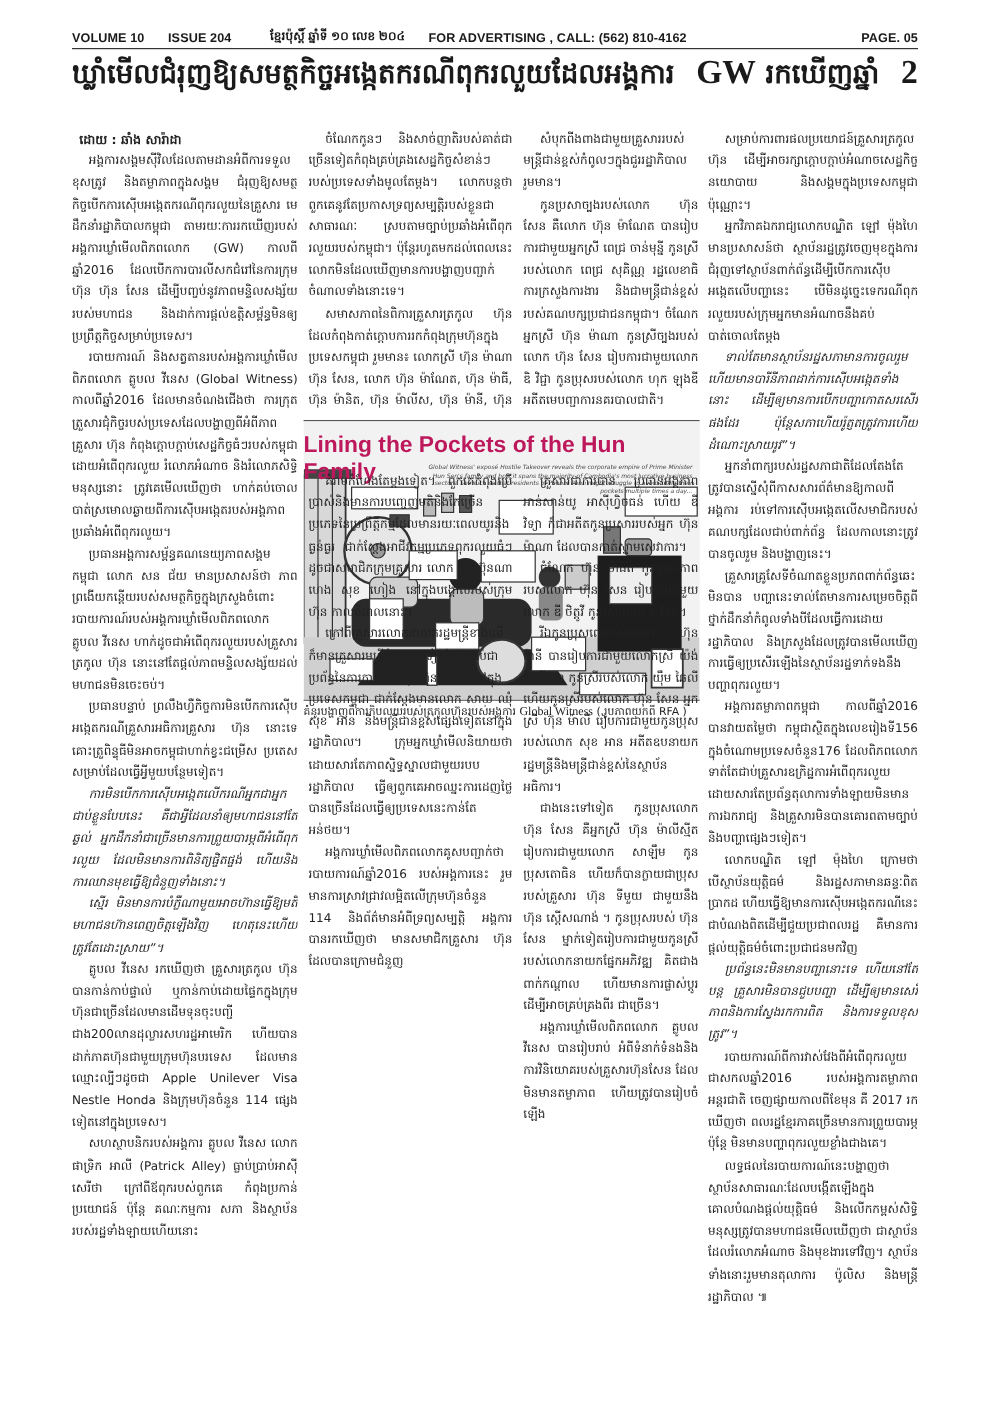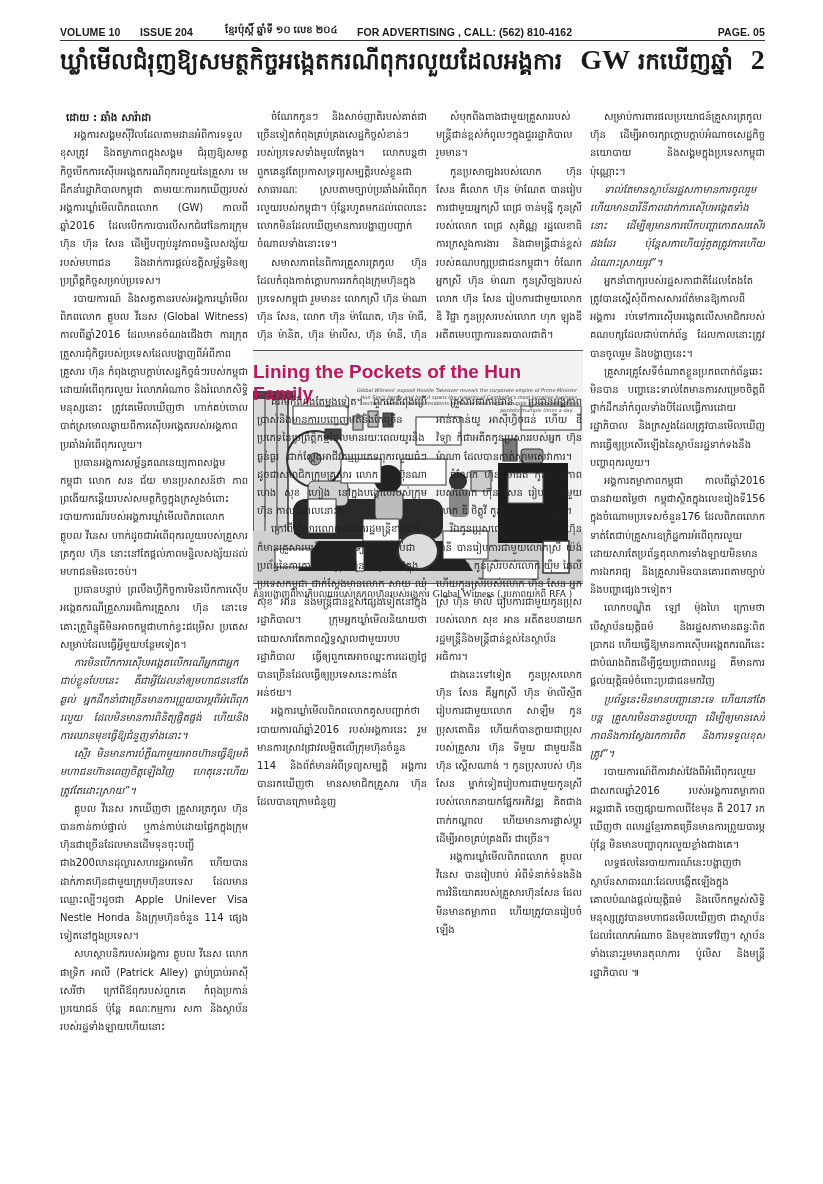--- a/index.html
+++ b/index.html
@@ -148,20 +148,21 @@
   <div class="col col3-lower">
     <p>គ្រួសារជាការបាន ប្រធានអង្គភាពអាន់សាន់យូ អាស៊ីហ្វិចធន់ ហើយ ឌី វិទ្យា ក៏ជាអតីតកូនប្រសាររបស់អ្នក ហ៊ុន ម៉ាណា ដែលបានកាត់ស្នាមសេវាការ។</p>
     <p>ចំណែក ហ៊ុន ម៉ាធិត កូនប្រុសភាពរបស់លោក ហ៊ុន សែន រៀបការជាមួយលោក ឌី ថិត្តូវី កូនស្រីលោក ឌី វិទ្យា។</p>
     <p>រីឯកូនប្រុសពៅរបស់លោក ហ៊ុន ម៉ានី បានរៀបការជាមួយលោកស្រី យ៉ង់ ម៉ាលីណា កូនស្រីរបស់លោក យ៉ឹម ឆៃលី ហើយកូនស្រីរបស់លោក ហ៊ុន សែន អ្នកស្រី ហ៊ុន ម៉ាលី រៀបការជាមួយកូនប្រុសរបស់លោក សុខ អាន អតីតឧបនាយករដ្ឋមន្ត្រីនិងមន្ត្រីជាន់ខ្ពស់នៃស្ថាប័នអធិការ។</p>
     <p>ជាងនេះទៅទៀត កូនប្រុសលោក ហ៊ុន សែន គឺអ្នកស្រី ហ៊ុន ម៉ាលីស្មីត រៀបការជាមួយលោក សាឡឹម កូនប្រុសតោធិន ហើយក៏បានក្លាយជាប្រុសរបស់គ្រួសារ ហ៊ុន ទីមួយ ជាមួយនឹង ហ៊ុន ស្ដើសណាង់ ។ កូនប្រុសរបស់ ហ៊ុន សែន ម្នាក់ទៀតរៀបការជាមួយកូនស្រីរបស់លោកនាយកផ្នែកអភិវឌ្ឍ គិតជាងពាក់កណ្តាល ហើយមានការផ្លាស់ប្តូរដើម្បីអាចគ្រប់គ្រងពីរ ជាច្រើន។</p>
     <p>អង្គការឃ្លាំមើលពិភពលោក គ្លូបល វីនេស បានរៀបរាប់ អំពីទំនាក់ទំនងនិងការវិនិយោគរបស់គ្រួសារហ៊ុនសែន ដែលមិនមានតម្លាភាព ហើយត្រូវបានរៀបចំឡើង</p>
   </div>
 
   <div class="col c4">
     <p>សម្រាប់ការពារផលប្រយោជន៍គ្រួសារត្រកូល ហ៊ុន ដើម្បីអាចរក្សាក្តោបក្តាប់អំណាចសេដ្ឋកិច្ច នយោបាយ និងសង្គមក្នុងប្រទេសកម្ពុជាប៉ុណ្ណោះ។</p>
+    <p>អ្នកវិភាគឯករាជ្យលោកបណ្ឌិត ឡៅ ម៉ុងហៃ មានប្រសាសន៍ថា ស្ថាប័នរដ្ឋត្រូវចេញមុខក្នុងការជំរុញទៅស្ថាប័នពាក់ព័ន្ធដើម្បីបើកការស៊ើបអង្កេតលើបញ្ហានេះ បើមិនដូច្នេះទេករណីពុករលួយរបស់ក្រុមអ្នកមានអំណាចនឹងគប់បាត់ចោលតែម្តង</p>
     <p class="it">ទាល់តែមានស្ថាប័នរដ្ឋសភាមានការចូលរួម ហើយមានបារីនីភាពដាក់ការស៊ើបអង្កេតទាំងនោះ ដើម្បីឲ្យមានការបើកបញ្ហាកោតសរសើរផងដែរ ប៉ុន្តែសភាហើយរ៉ូត្ញតត្រូវការហើយដំណោះស្រាយរូវ”។</p>
     <p>អ្នកនាំពាក្យរបស់រដ្ឋសភាជាតិដែលតែងតែត្រូវបានស្នើសុំពីកាសសារព័ត៌មានឱ្យកាលពីអង្គការ រប់ទៅការស៊ើបអង្កេតលើសមាជិករបស់គណបក្សដែលជាប់ពាក់ព័ន្ធ ដែលកាលនោះត្រូវបានចូលរួម និងបង្ហាញនេះ។</p>
     <p>គ្រួសារគ្រូសែទីចំណាតខ្លួនប្រភពពាក់ព័ន្ធឆេះមិនបាន បញ្ហានេះទាល់តែមានការសម្រេចចិត្តពីថ្នាក់ដឹកនាំកំពូលទាំងបីដែលធ្វើការដោយរដ្ឋាភិបាល និងក្រសួងដែលត្រូវបានមើលឃើញ ការធ្វើឲ្យប្រសើរឡើងនៃស្ថាប័នរដ្ឋទាក់ទងនឹងបញ្ហាពុករលួយ។</p>
     <p>អង្គការតម្លាភាពកម្ពុជា កាលពីឆ្នាំ2016 បានវាយតម្លៃថា កម្ពុជាស្ថិតក្នុងលេខរៀងទី156 ក្នុងចំណោមប្រទេសចំនួន176 ដែលពិភពលោកទាត់តែជាប់គ្រួសារឧក្រិដ្ឋការអំពើពុករលួយ ដោយសារតែប្រព័ន្ធតុលាការទាំងឡាយមិនមានការឯករាជ្យ និងគ្រួសារមិនបានគោរពតាមច្បាប់ និងបញ្ហាផ្សេងៗទៀត។</p>
     <p>លោកបណ្ឌិត ឡៅ ម៉ុងហៃ ក្រោមថា បើស្ថាប័នយុត្តិធម៌ និងរដ្ឋសភាមានឆន្ទៈពិតប្រាកដ ហើយធ្វើឱ្យមានការស៊ើបអង្កេតករណីនេះ ជាបំណងពិតដើម្បីជួយប្រជាពលរដ្ឋ គឺមានការផ្តល់យុត្តិធម៌ចំពោះប្រជាជនមកវិញ</p>
     <p class="it">ប្រព័ន្ធនេះមិនមានបញ្ហានោះទេ ហើយនៅតែបន្ត គ្រួសារមិនបានជួបបញ្ហា ដើម្បីឲ្យមានសេរីភាពនិងការស្វែងរកការពិត និងការទទួលខុសត្រូវ”។</p>
     <p>របាយការណ៍ពីការវាស់វែងពីអំពើពុករលួយជាសកលឆ្នាំ2016 របស់អង្គការតម្លាភាពអន្តរជាតិ ចេញផ្សាយកាលពីខែមុន គឺ 2017 រកឃើញថា ពលរដ្ឋខ្មែរភាគច្រើនមានការព្រួយបារម្ភ ប៉ុន្តែ មិនមានបញ្ហាពុករលួយខ្លាំងជាងគេ។</p>
     <p>លទ្ធផលនៃរបាយការណ៍នេះបង្ហាញថា ស្ថាប័នសាធារណៈដែលបង្កើតឡើងក្នុងគោលបំណងផ្តល់យុត្តិធម៌ និងលើកកម្ពស់សិទ្ធិមនុស្សត្រូវបានមហាជនមើលឃើញថា ជាស្ថាប័នដែលរំលោភអំណាច និងមុខងារទៅវិញ។ ស្ថាប័នទាំងនោះរួមមានតុលាការ ប៉ូលិស និងមន្ត្រីរដ្ឋាភិបាល ៕</p>
   </div>
 </div>

